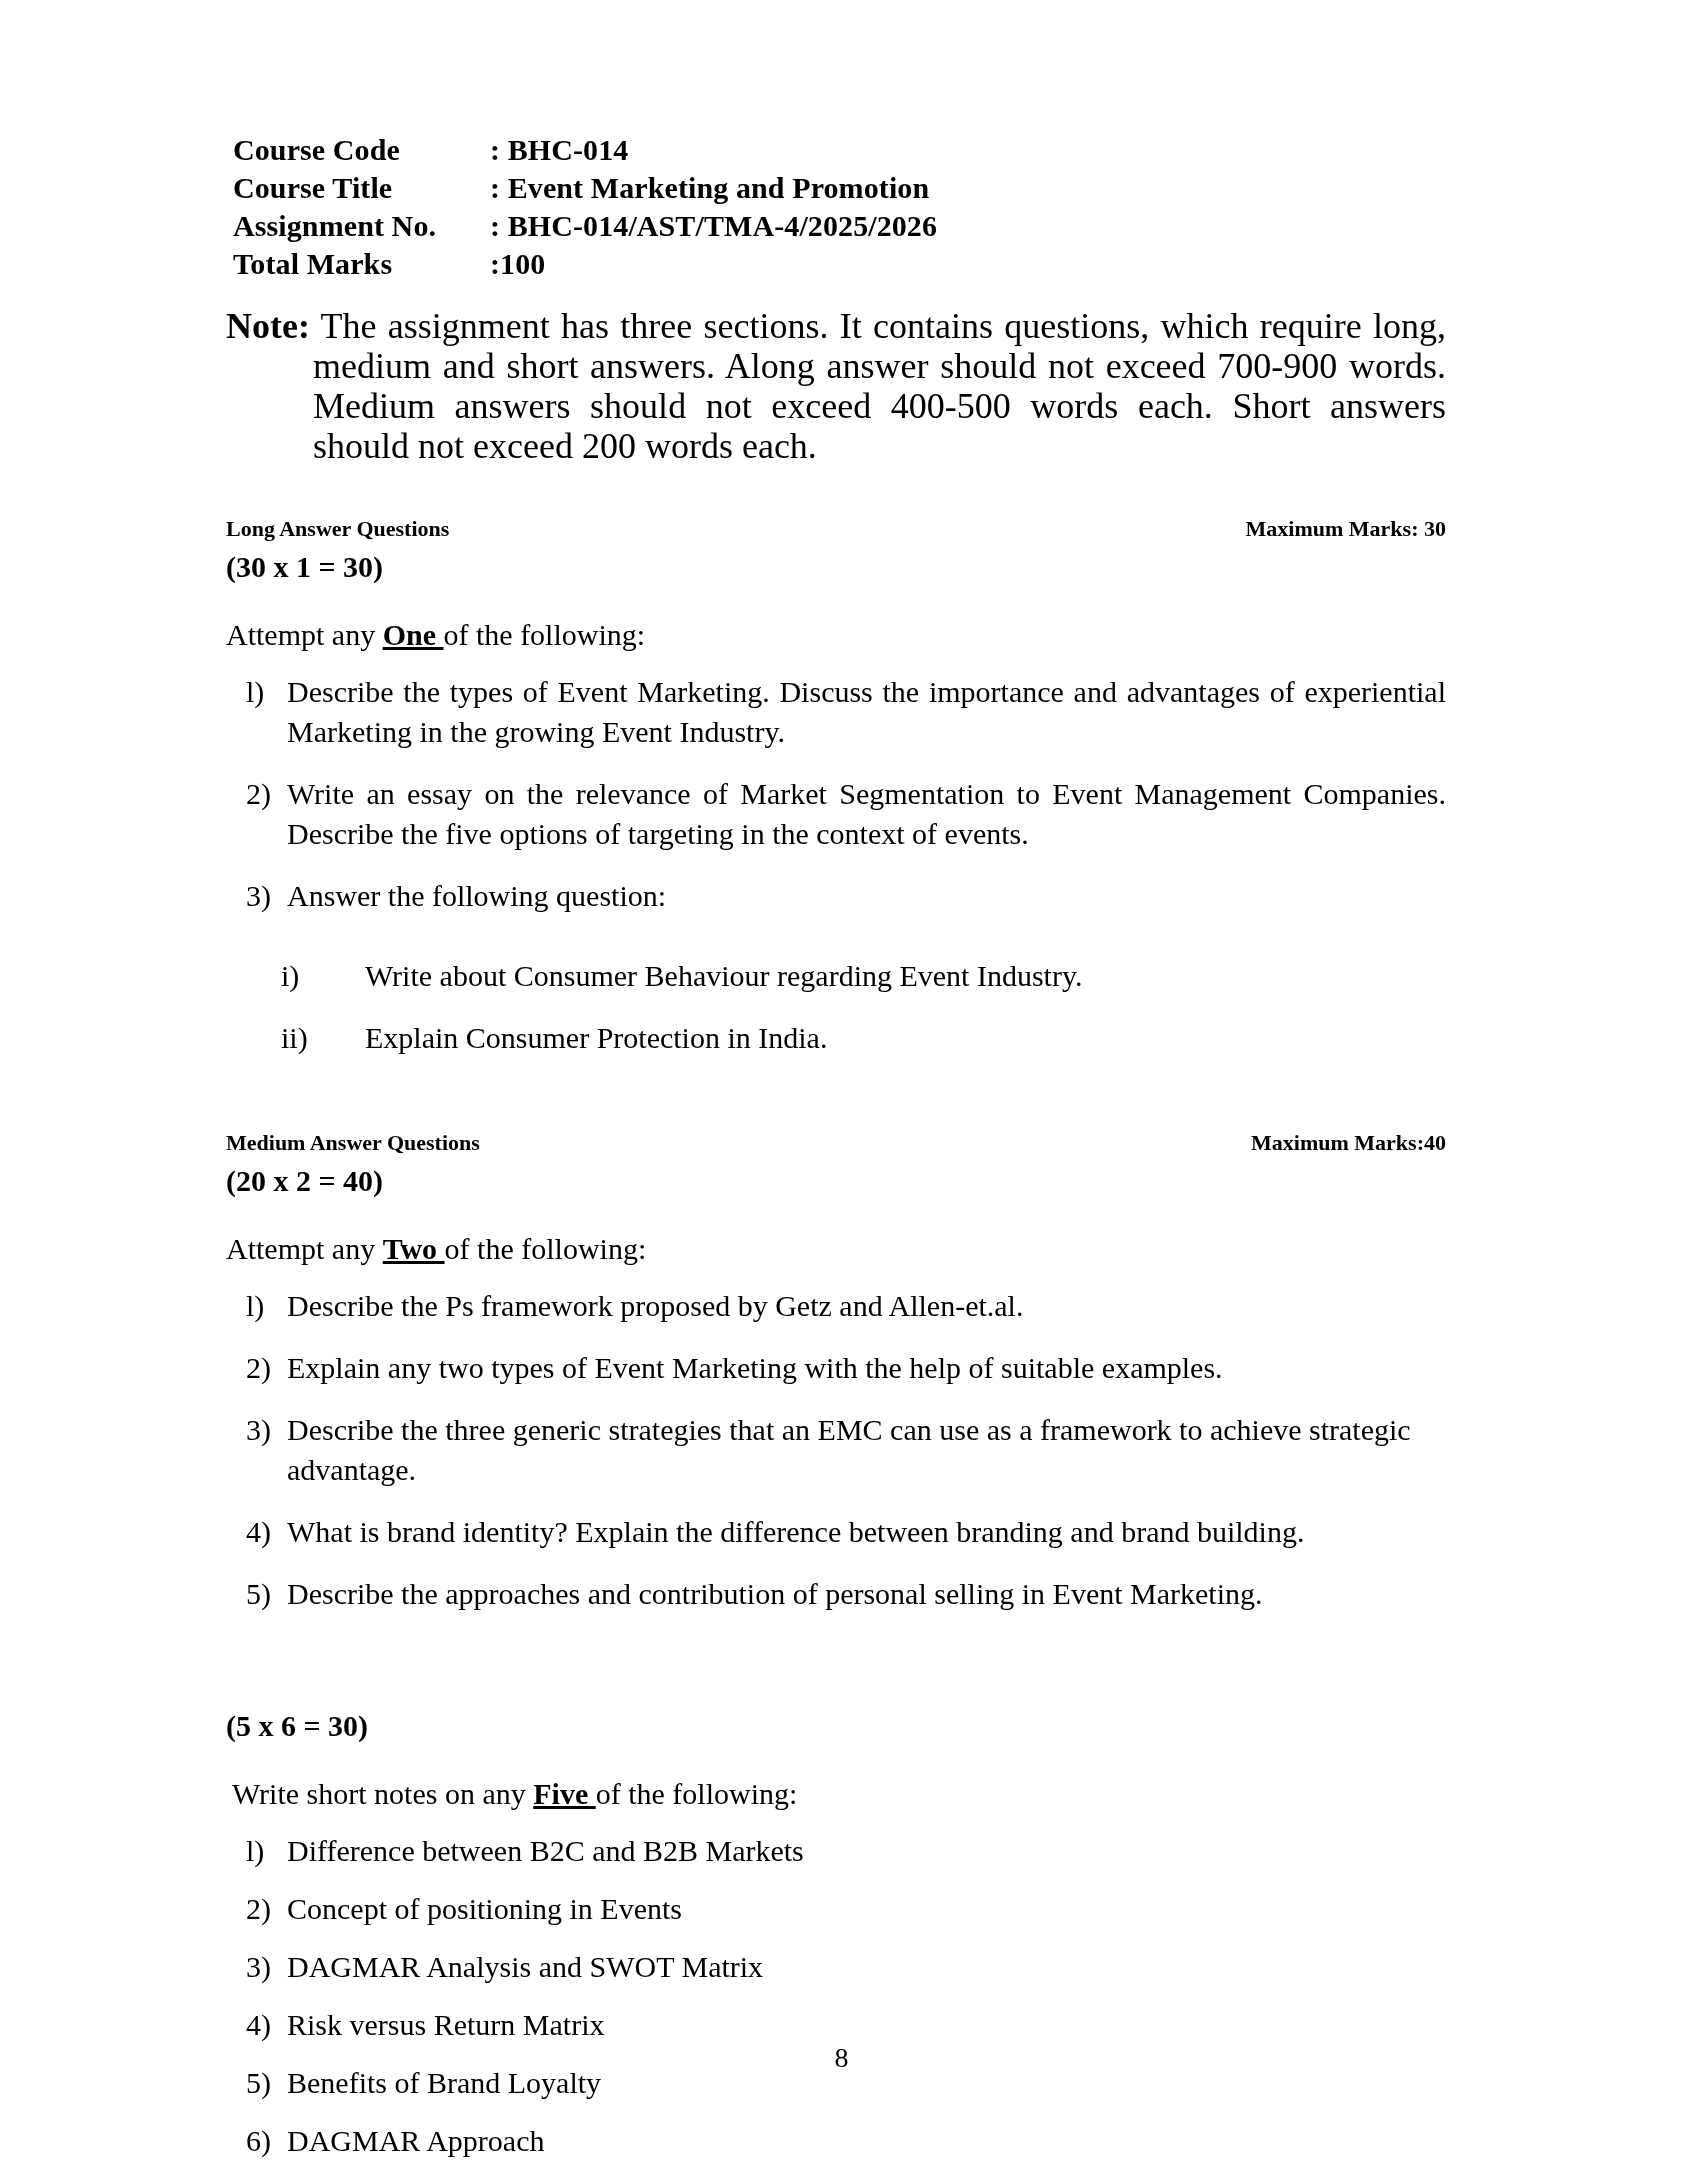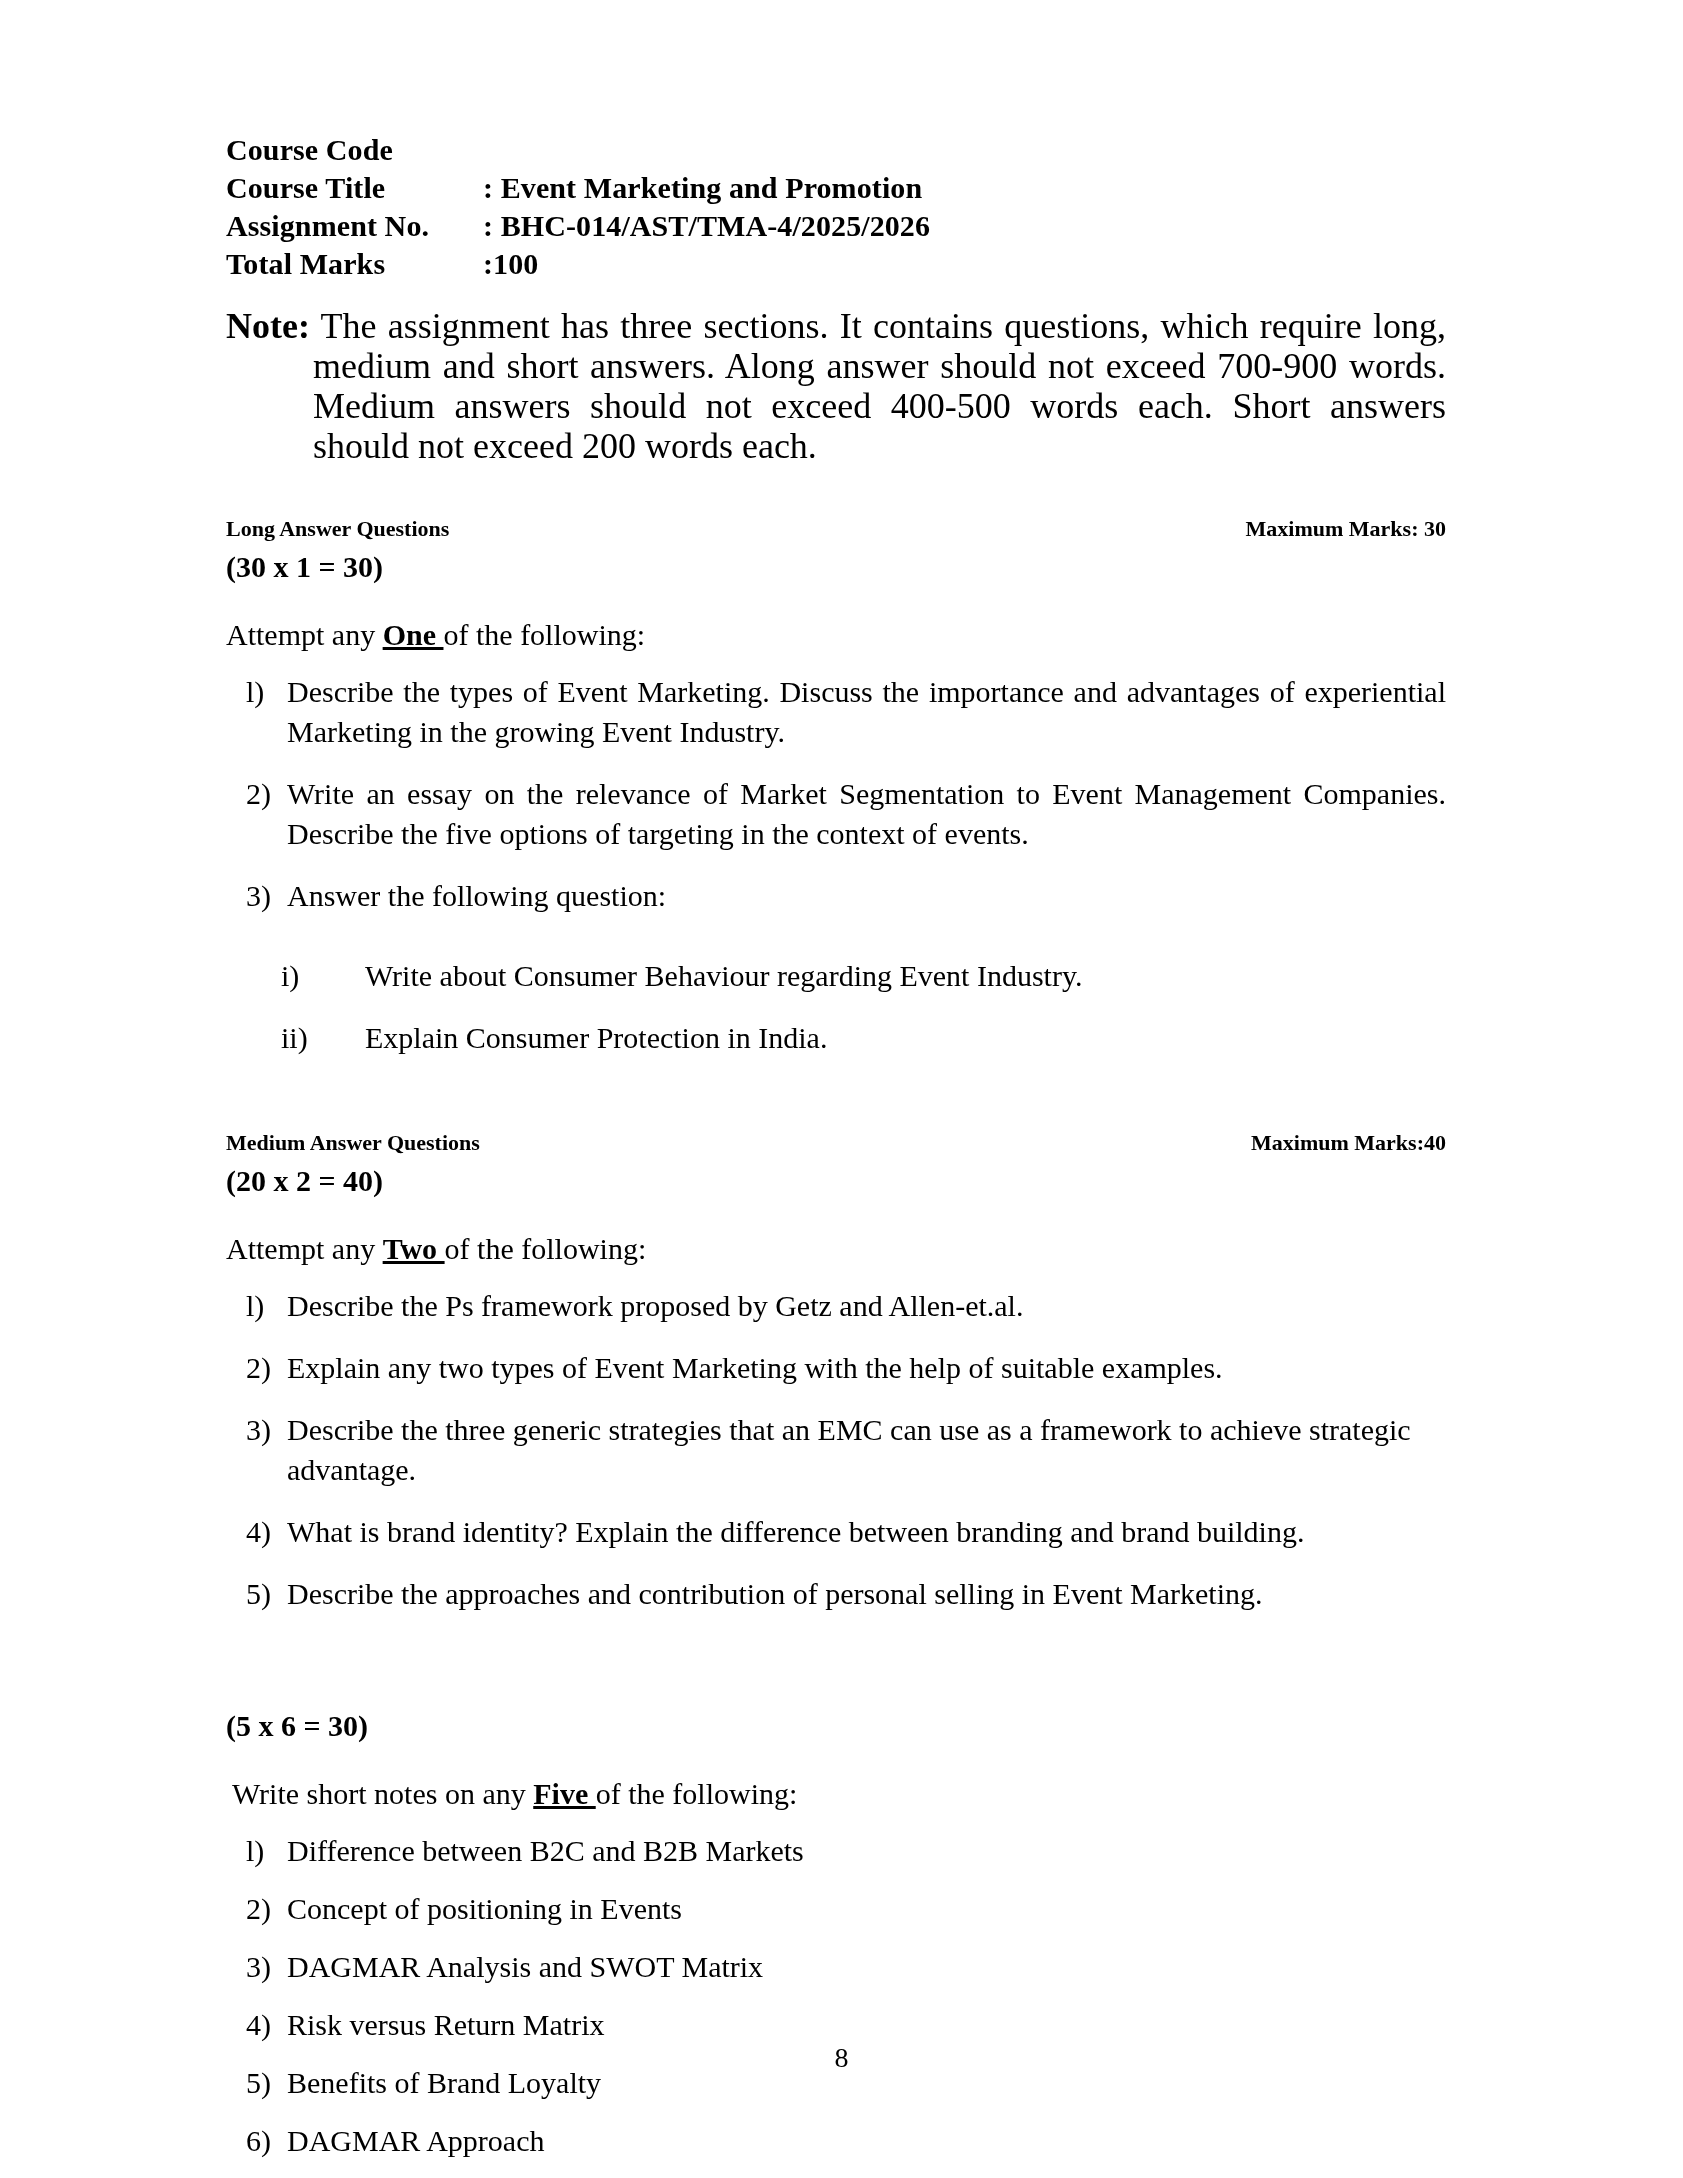--- a/index.html
+++ b/index.html
@@ -29,20 +29,21 @@
     top: 131px;
     width: 1220px;
   }
 
   
   .meta {
     font-weight: bold;
     font-size: 30px;
     line-height: 38px;
     letter-spacing: 0.1px;
+    margin-left: 7px;
   }
   .meta-row {
     display: flex;
     white-space: pre;
   }
   .meta-label {
     width: 257px;
     flex: 0 0 257px;
   }
   .meta-value {
@@ -164,20 +165,21 @@
 </style>
 </head>
 <body>
 
 <div class="page">
   <div class="content">
 
     <div class="meta">
       <div class="meta-row">
         <span class="meta-label">Course Code</span>
+        <span class="meta-value">: BHC-014</span>
       </div>
       <div class="meta-row">
         <span class="meta-label">Course Title</span>
         <span class="meta-value">: Event Marketing and Promotion</span>
       </div>
       <div class="meta-row">
         <span class="meta-label">Assignment No.</span>
         <span class="meta-value">: BHC-014/AST/TMA-4/2025/2026</span>
       </div>
       <div class="meta-row">

